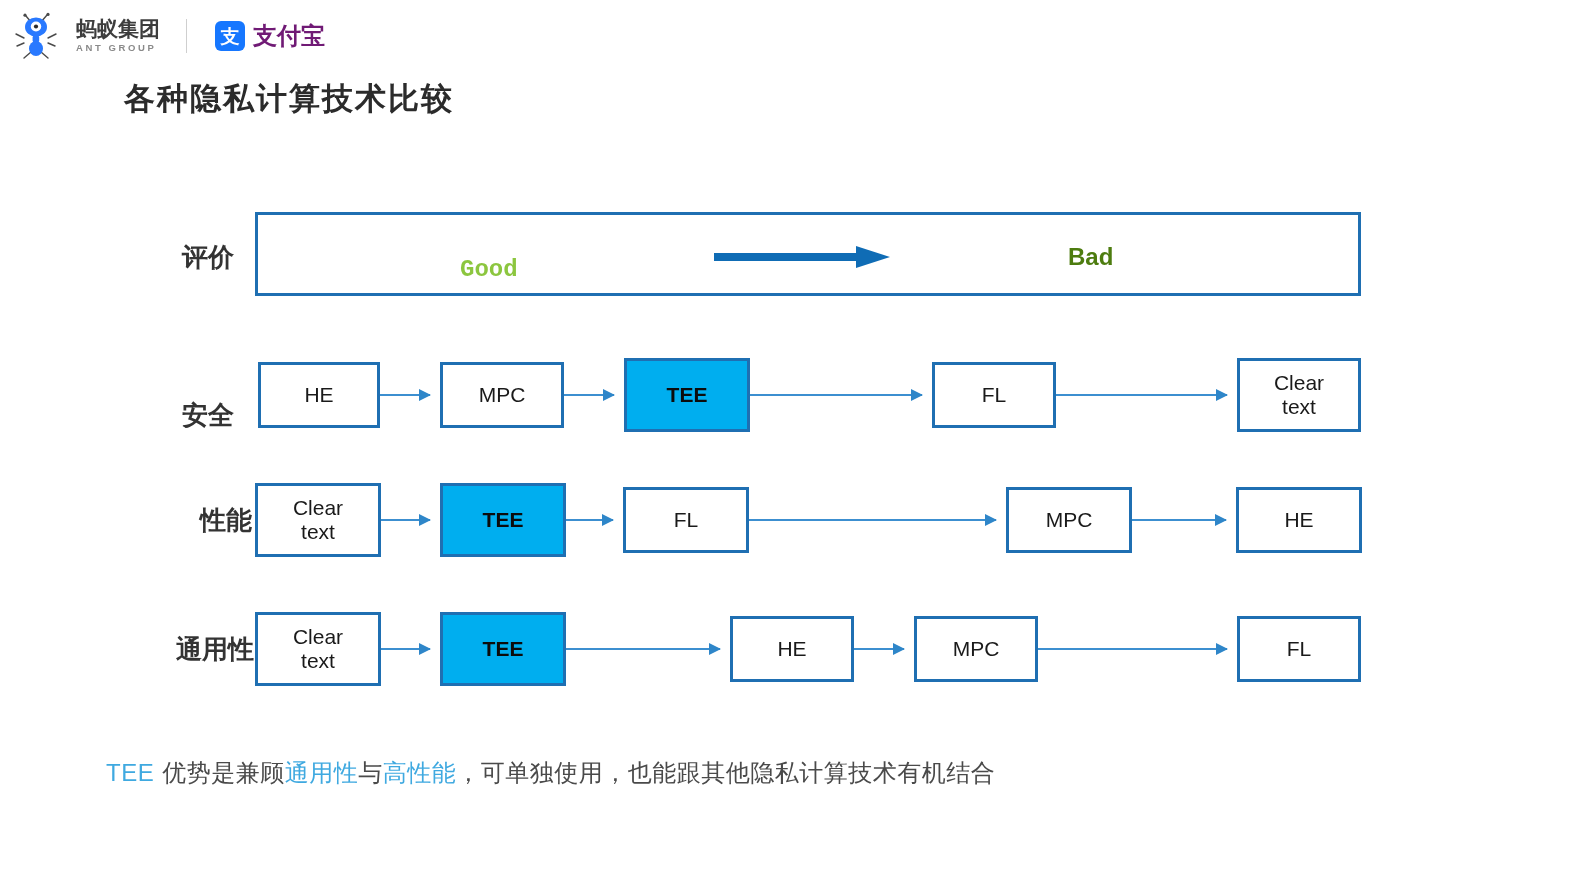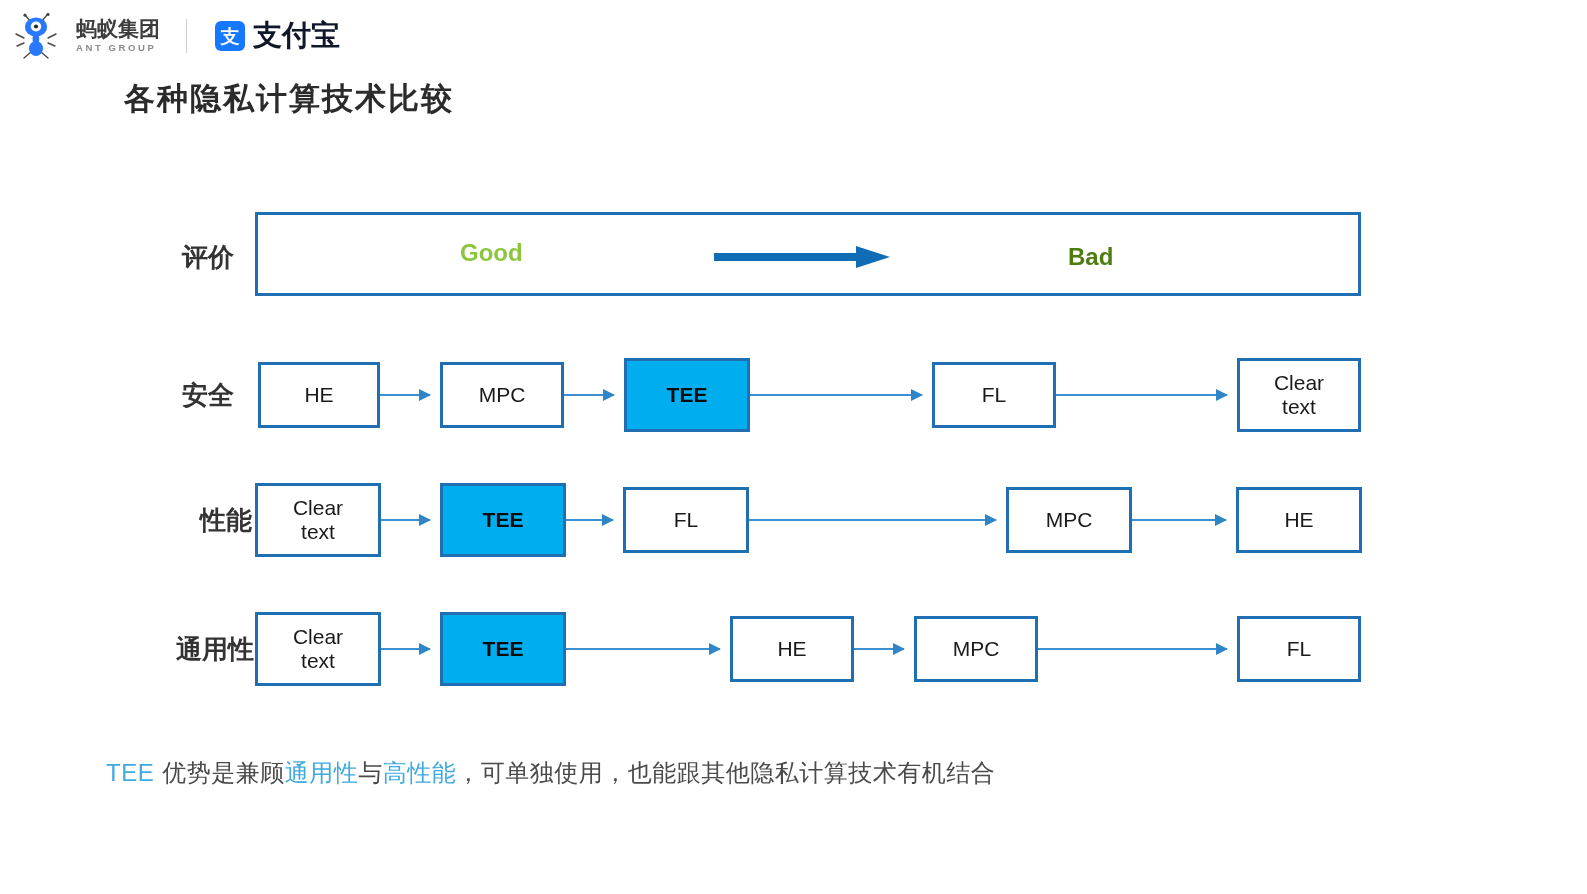--- a/index.html
+++ b/index.html
@@ -56,23 +56,23 @@
     background: #1677FF;
     display: flex; align-items: center; justify-content: center;
     color: #ffffff;
     font-size: 19px;
     font-weight: 700;
     font-family: "DejaVu Sans", "Liberation Sans", sans-serif;
     line-height: 1;
   }
   .alipay-cn {
     font-family: "DejaVu Sans", "Liberation Sans", sans-serif;
-    font-size: 29px;
-    font-weight: 700;
-    color: #0f172a;
+    font-size: 24px;
+    font-weight: 700;
+    color: #701a75;
   }
 
   
   .slide-title {
     position: absolute;
     left: 124px;
     top: 78px;
     font-family: Liberation Serif, serif;
     font-size: 31px;
     font-weight: 700;
@@ -107,21 +107,21 @@
     border: 3px solid #1F6FB2;
     background: #ffffff;
     box-sizing: border-box;
   }
   .eval-good, .eval-bad {
     position: absolute;
     font-size: 24px;
     font-weight: 700;
     white-space: nowrap;
   }
-  .eval-good { left: 460px; top: 239px; }
+  .eval-good { left: 460px; top: 256px; font-family: Liberation Mono, monospace; }
   .eval-bad  { left: 1068px; top: 243px; }
 
   .eval-arrow { position: absolute; left: 714px; top: 243px; }
 
   
   .node {
     position: absolute;
     box-sizing: border-box;
     border: 3px solid #1F6FB2;
     background: #ffffff;
@@ -223,21 +223,21 @@
   <div class="eval-good" style="color: rgb(140, 198, 63);">Good</div>
   <div class="eval-bad" style="color: #4d7c0f;">Bad</div>
   <span class="eval-arrow">
     <svg width="176" height="28" viewBox="0 0 176 28" aria-hidden="true">
       <rect x="0" y="10" width="146" height="8" fill="#0F6CB5"></rect>
       <polygon points="142,3 176,14 142,25" fill="#0F6CB5"></polygon>
     </svg>
   </span>
 
   <div id="rows-host">
-      <div class="row-label" style="left: 150px; top: 378px; width: 84px;">安全</div>
+      <div class="row-label" style="left: 150px; top: 398px; width: 84px;">安全</div>
       <div class="node" style="left: 258px; top: 362px; width: 122px; height: 66px; border-color: rgb(31, 111, 178);">HE</div>
       <div class="conn" style="left: 380px; top: 394px; width: 50px; background: rgb(60, 143, 208);"></div>
       <div class="node" style="left: 440px; top: 362px; width: 124px; height: 66px; border-color: rgb(31, 111, 178);">MPC</div>
       <div class="conn" style="left: 564px; top: 394px; width: 50px; background: rgb(60, 143, 208);"></div>
       <div class="node highlight" style="left: 624px; top: 358px; width: 126px; height: 74px; border-color: rgb(31, 111, 178); background: rgb(0, 174, 239);">TEE</div>
       <div class="conn" style="left: 750px; top: 394px; width: 172px; background: rgb(60, 143, 208);"></div>
       <div class="node" style="left: 932px; top: 362px; width: 124px; height: 66px; border-color: rgb(31, 111, 178);">FL</div>
       <div class="conn" style="left: 1056px; top: 394px; width: 171px; background: rgb(60, 143, 208);"></div>
       <div class="node" style="left: 1237px; top: 358px; width: 124px; height: 74px; border-color: rgb(31, 111, 178);">Clear
 text</div>

